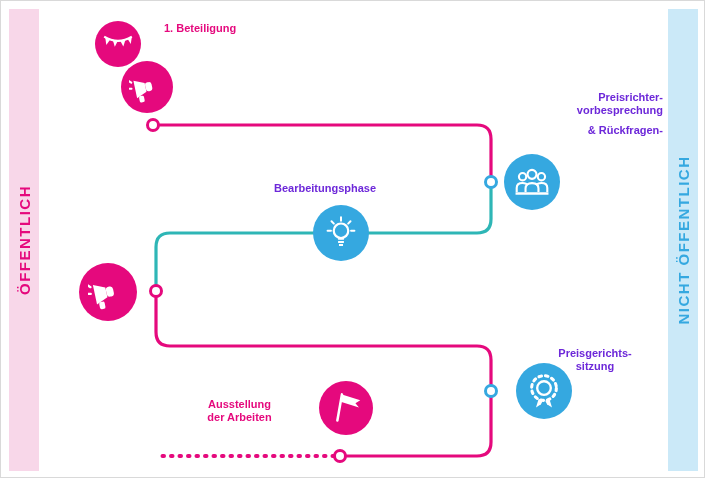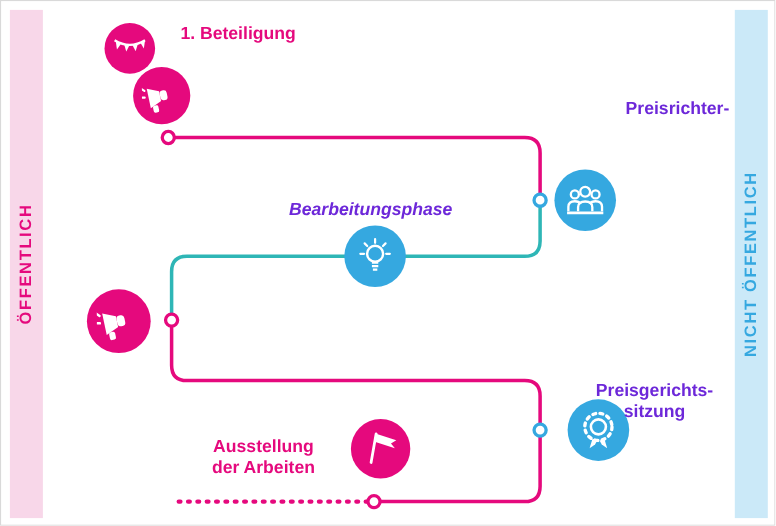--- a/index.html
+++ b/index.html
@@ -14,21 +14,21 @@
             white-space:nowrap; font-weight:bold; font-size:15px; letter-spacing:1.5px; }
   .sidebar.left  .vlabel { color:#e5097d; }
   .sidebar.right .vlabel { color:#35a8e0; }
 
   svg.connectors { position:absolute; left:0; top:0; z-index:2; }
 
   .node { position:absolute; border-radius:50%; display:flex; align-items:center; justify-content:center; z-index:3; }
   .node.pink { background:#e5097d; }
   .node.blue { background:#35a8e0; }
 
-  .label { position:absolute; font-weight:bold; font-size:16px; line-height:1.18; z-index:4; }
+  .label { position:absolute; font-weight:bold; font-size:11px; line-height:1.18; z-index:4; }
   .label.pink { color:#e5097d; }
   .label.blue { color:#6d28d9; }
   .label span { display:block; }
   .label span.gap { margin-top:7px; }
   .t-right  { text-align:right; }
   .t-center { text-align:center; }
 </style>
 </head>
 <body>
 
@@ -131,23 +131,25 @@
       </g>
     </svg>
   </div>
 
   <div class="label pink" style="left:163px; top:21px;">
     <span>1. Beteiligung</span>
   </div>
 
   <div class="label blue t-right" style="left:430px; top:90px; width:232px;">
     <span>Preisrichter-</span>
+    <span>vorbesprechung</span>
+    <span class="gap">&amp; Rückfragen-</span>
   </div>
 
-  <div class="label blue t-center" style="left:236px; top:181px; width:200px;font-style:italic;">
+  <div class="label blue t-center" style="left:224px; top:181px; width:200px;">
     <span>Bearbeitungsphase</span>
   </div>
 
 
   <div class="label pink t-center" style="left:172px; top:397px; width:133px;">
     <span>Ausstellung</span>
     <span>der Arbeiten</span>
   </div>
 
   <div class="label blue t-center" style="left:518px; top:346px; width:152px;">

